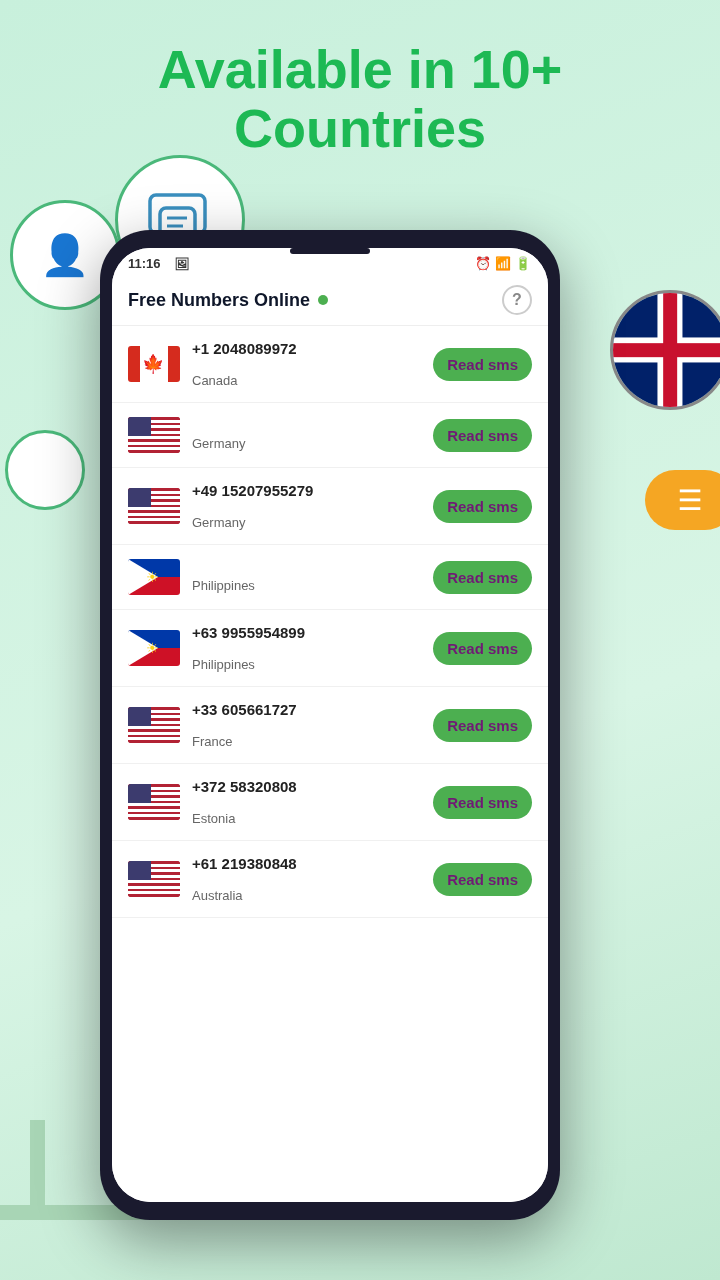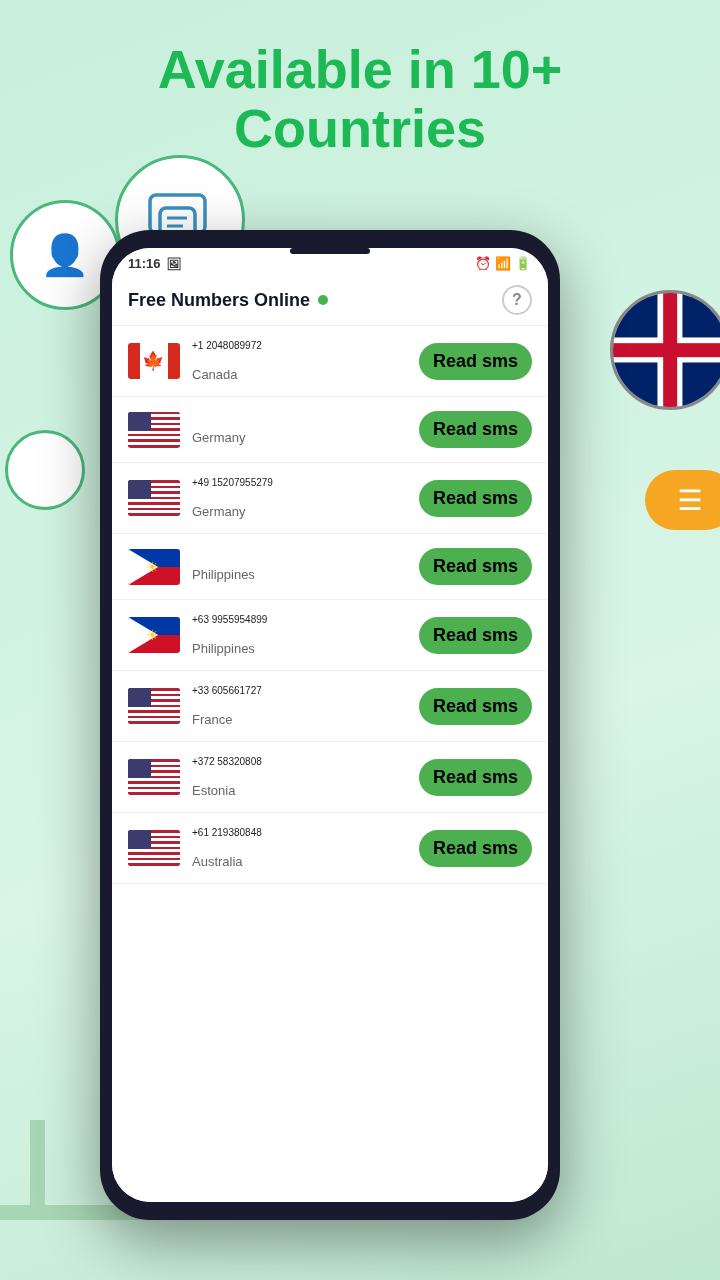--- a/index.html
+++ b/index.html
@@ -249,38 +249,38 @@
       border-radius: 3px;
       overflow: hidden;
       position: relative;
     }
 
     .number-info {
       flex: 1;
     }
 
     .number-text {
-      font-size: 10px;
-      font-weight: 400;
+      font-size: 15px;
+      font-weight: 700;
       color: #222;
     }
 
     .country-text {
       font-size: 13px;
       color: #666;
       margin-top: 16px;
     }
 
     .read-sms-btn {
       background: #4caf50;
-      color: #000000;
+      color: #701a75;
       border: none;
       border-radius: 20px;
       padding: 8px 14px;
-      font-size: 18px;
+      font-size: 15px;
       font-weight: 600;
       cursor: pointer;
       white-space: nowrap;
       flex-shrink: 0;
     }
 
     
     
     .flag-canada {
       background: white;
@@ -472,21 +472,21 @@
 <div class="dashed-line"></div>
 
 <div class="desk"></div>
 <div class="desk-leg"></div>
 
 <div class="phone">
   <div class="phone-notch"></div>
   <div class="phone-inner">
 
     <div class="status-bar">
-      <div style="display:flex;align-items:center;gap:6px;">
+      <div style="display:flex;align-items:center;gap:14px;">
         <span class="status-time">11:16</span>
         <span style="font-size:12px;">🖼</span>
       </div>
       <div class="status-icons">
         <span>⏰</span>
         <span>📶</span>
         <span>🔋</span>
       </div>
     </div>
 

